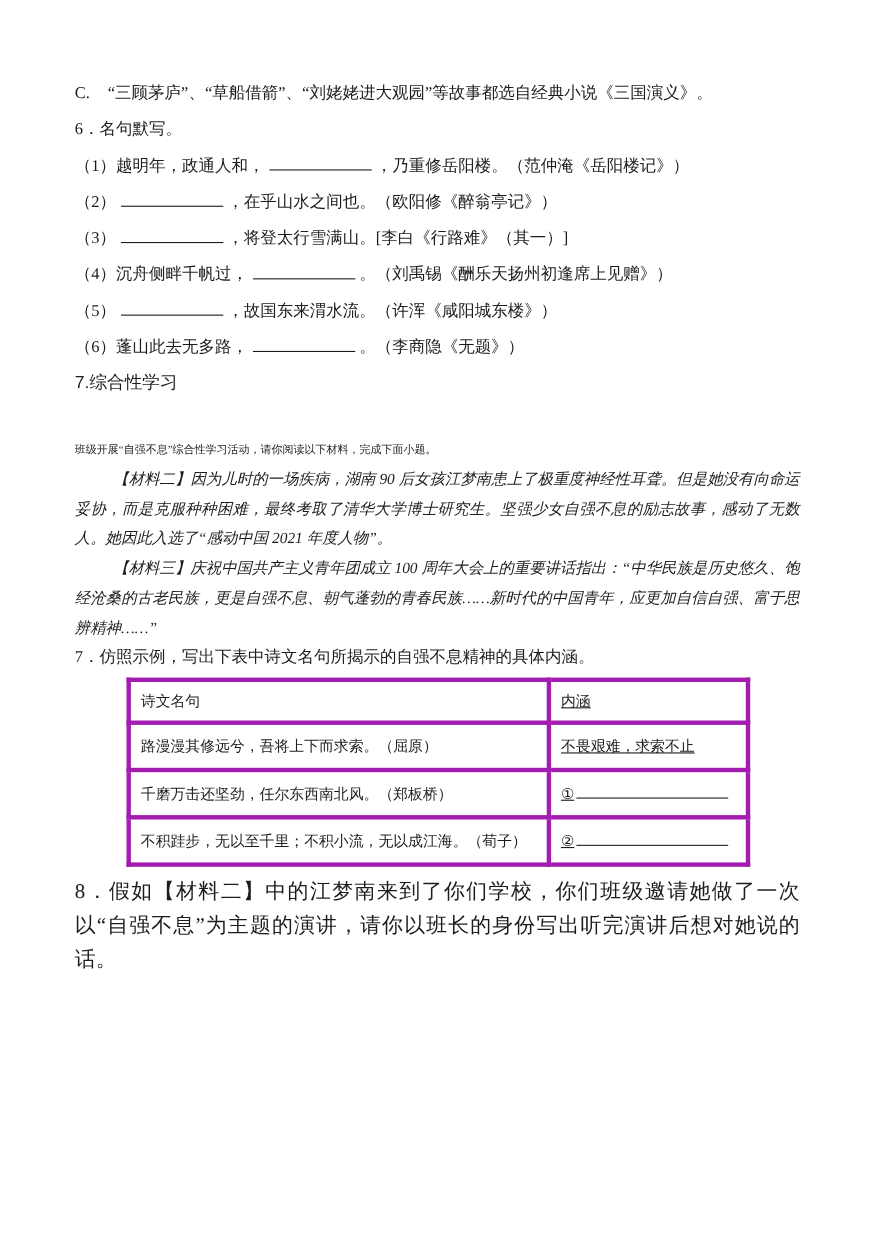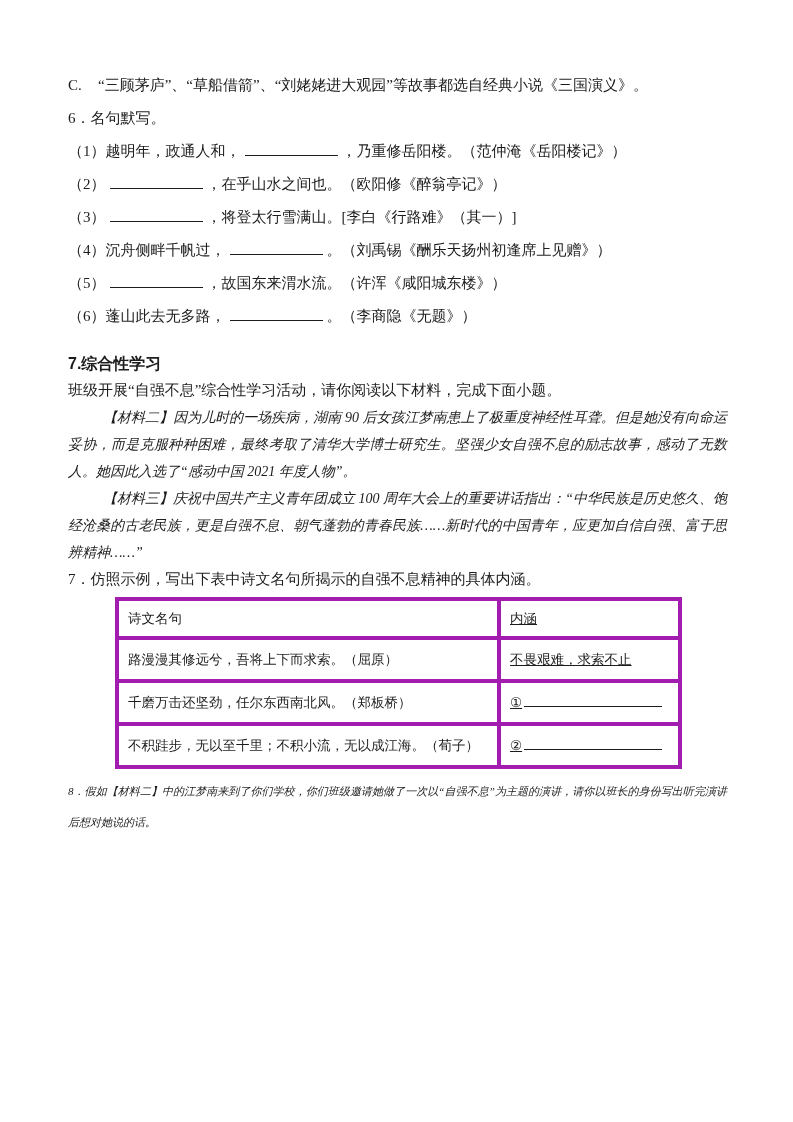--- a/index.html
+++ b/index.html
@@ -24,26 +24,26 @@
   .line33 { font-size: 15px; line-height: 33px; }
   .opt-label { display: inline-block; min-width: 30px; }
   .blank {
     display: inline-block;
     width: 93px;
     border-bottom: 1.5px solid #1c1c1c;
     margin: 0 4px;
   }
   .q7-heading {
     font-family: "Liberation Sans", "DejaVu Sans", sans-serif;
-    font-weight: bold;
+    font-weight: normal;
     font-size: 16px;
     line-height: 27px;
-    margin-top: 17px;
+    margin-top: 2px;
   }
-  .intro { font-size: 15px; line-height: 27px; }
+  .intro { font-size: 10px; line-height: 27px; margin-top: 34px; }
   .material {
     font-size: 14px;
     line-height: 27px;
     font-style: italic;
     text-align: justify;
     text-indent: 2.5em;
   }
   .sub-q { font-size: 15px; line-height: 27px; }
   table.inner-table {
     border-collapse: collapse;
@@ -65,25 +65,24 @@
   .col-meaning { width: 181px; text-decoration: underline; }
   tr.hdr-row td { height: 39px; }
   tr.body-row td { height: 43px; }
   .tbl-blank {
     display: inline-block;
     width: 138px;
     border-bottom: 1.5px solid #1c1c1c;
     margin-left: 2px;
   }
   .q8 {
-    font-size: 11px;
+    font-size: 19px;
     line-height: 31px;
     text-align: justify;
     margin-top: 7px;
-    font-style: italic;
   }
 </style>
 </head>
 <body>
 
 <div class="page">
   <div class="content">
 
     <p class="line33"><span class="opt-label">C.</span><span>“三顾茅庐”、“草船借箭”、“刘姥姥进大观园”等故事都选自经典小说《三国演义》。</span></p>
 

